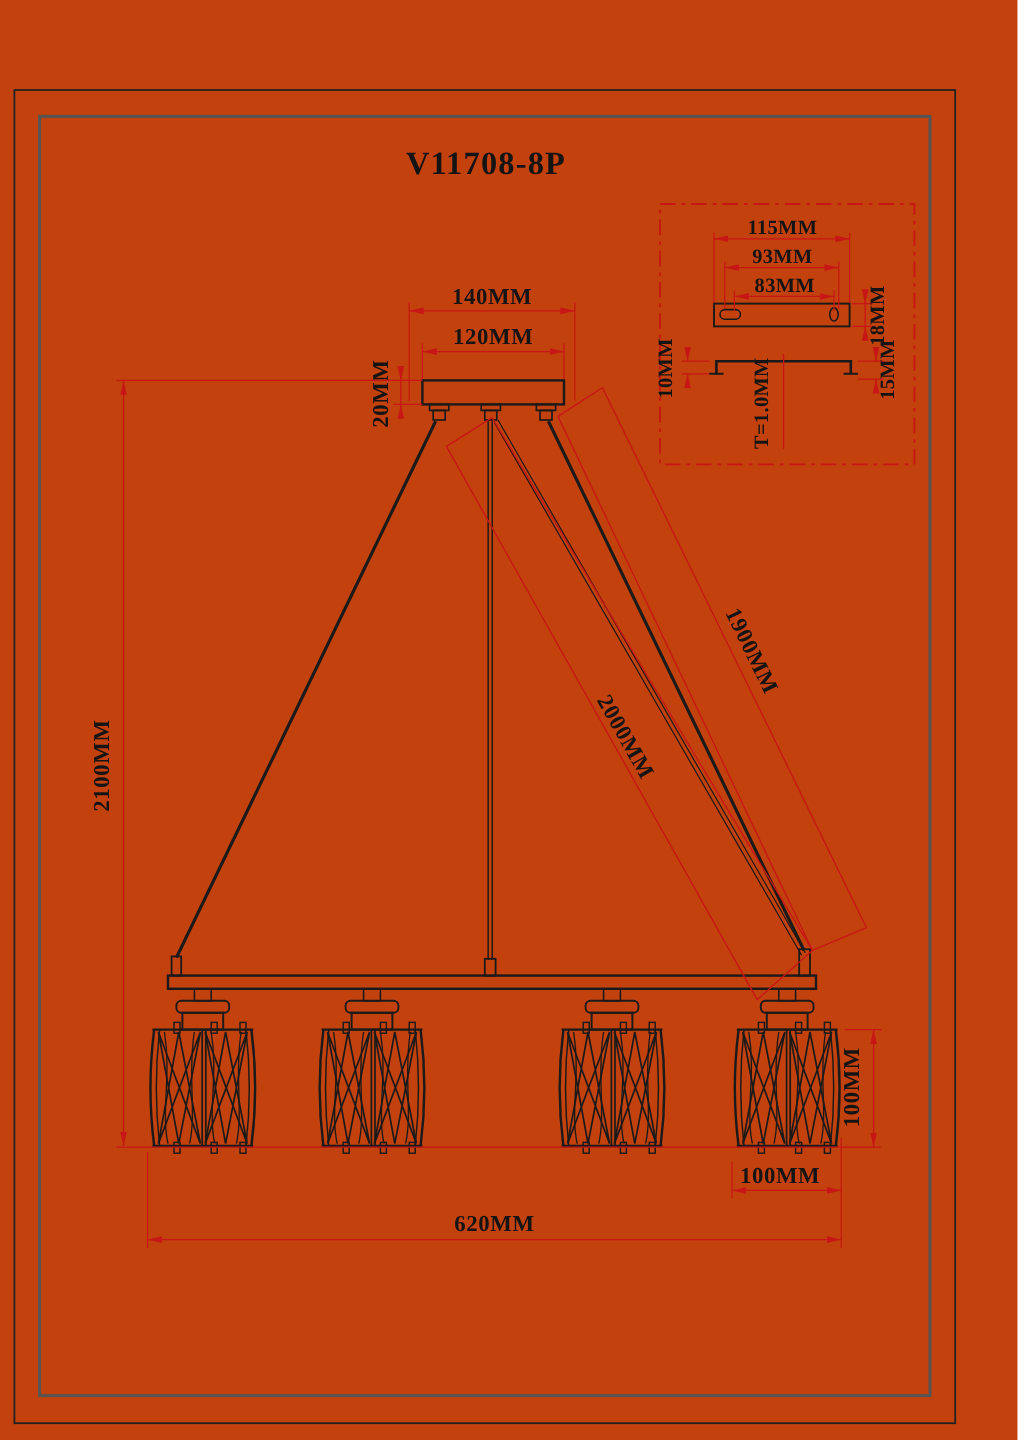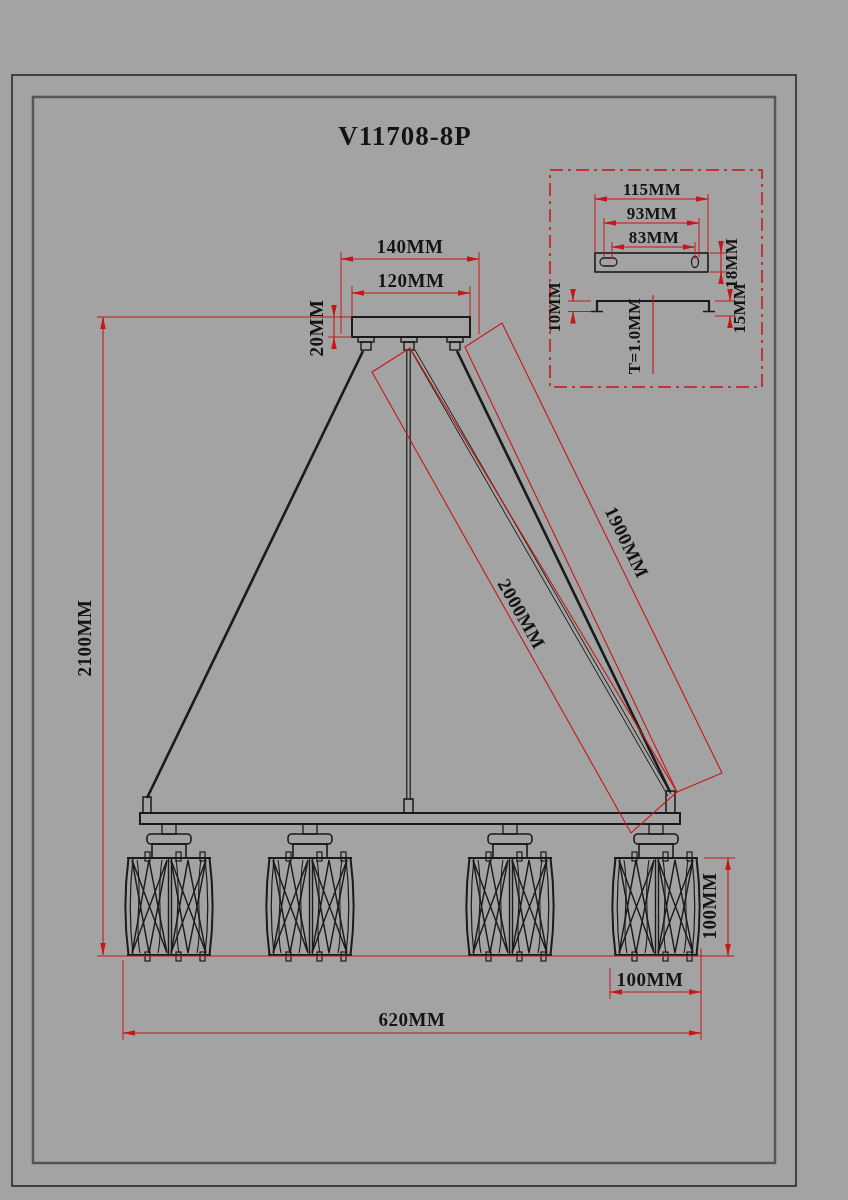--- a/index.html
+++ b/index.html
@@ -1,16 +1,16 @@
 <!DOCTYPE html>
 <html><head>
 <meta charset="utf-8">
 <style>
   html,body{margin:0;padding:0;background:#ffffff;}
-  .page{position:relative;width:848px;height:1200px;background:#a3a3a3;overflow:hidden;}
+  .page{position:relative;width:848px;height:1200px;background:#c2410c;overflow:hidden;}
   svg text{font-family:"Liberation Serif","DejaVu Serif",serif;font-weight:700;fill:#141414;}
   .t  {font-size:19px;letter-spacing:.5px;}
   .ts {font-size:17px;letter-spacing:.3px;}
   .title{font-size:27px;letter-spacing:1px;}
   .k  {stroke:#1a1a1a;fill:none;}
   .r  {stroke:#c81616;fill:none;}
 </style>
 </head>
 <body>
 

